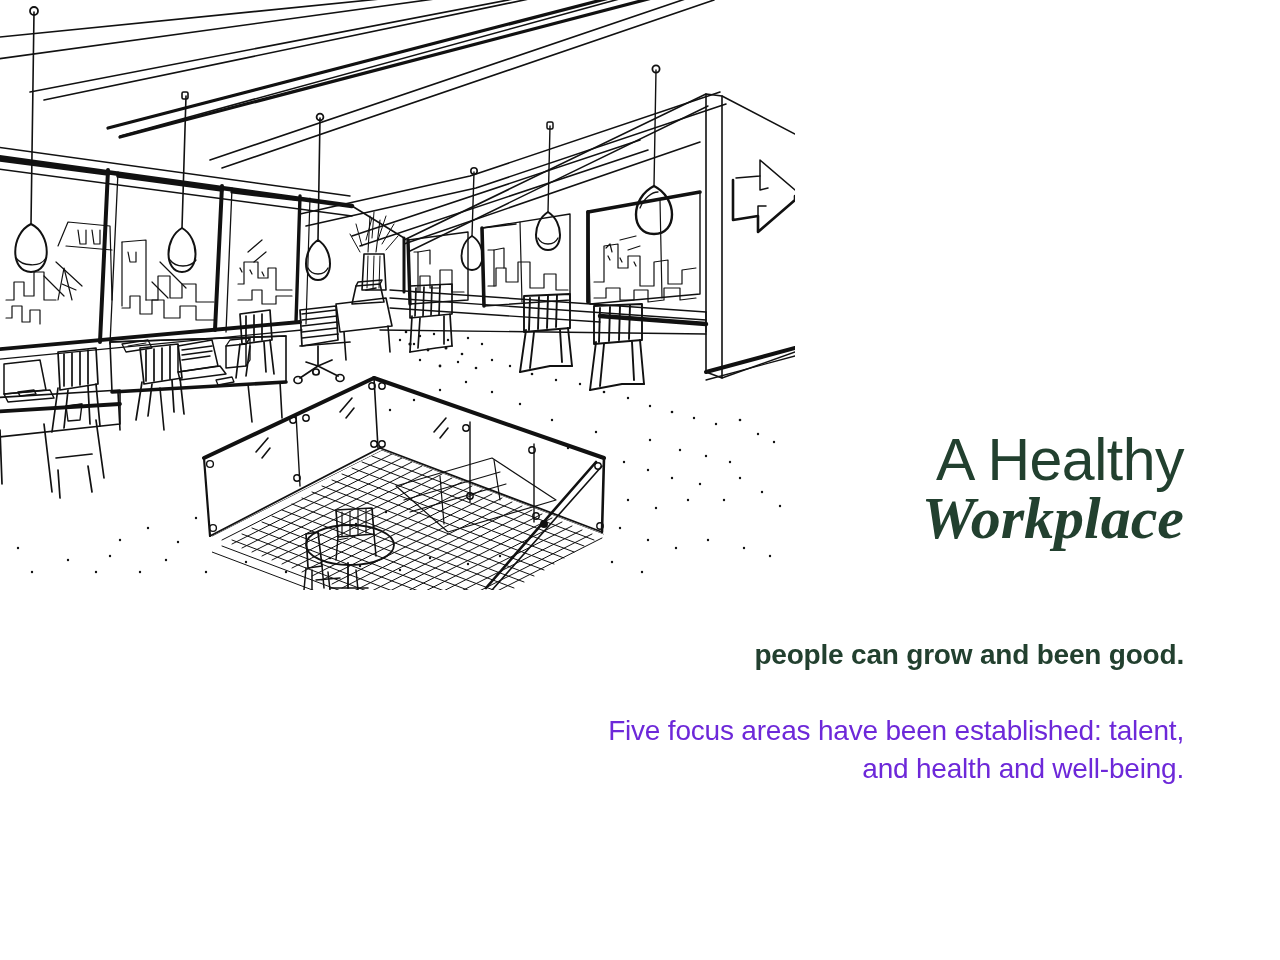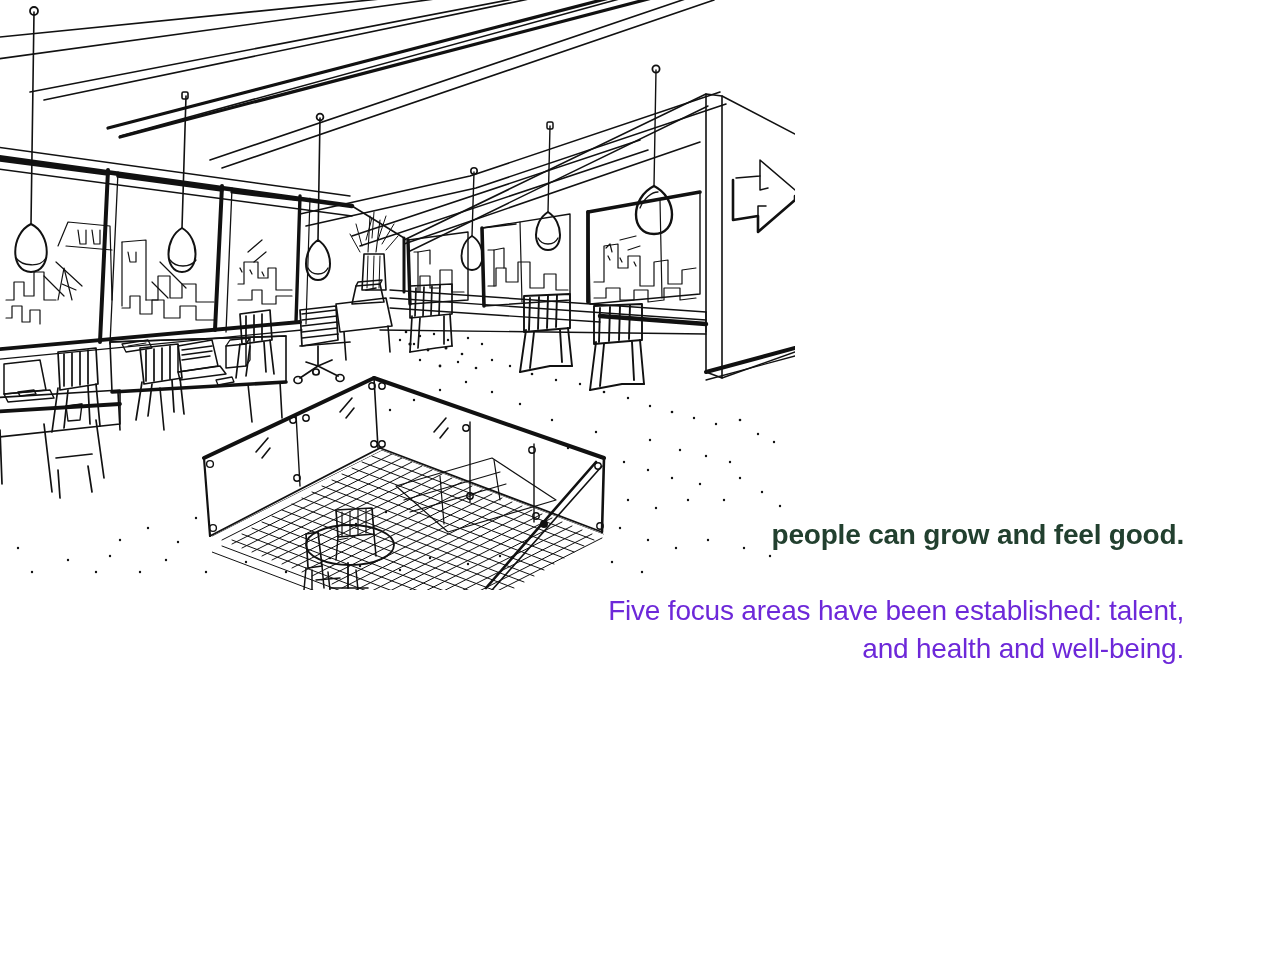--- a/index.html
+++ b/index.html
@@ -532,23 +532,27 @@
           <circle cx="468" cy="338" r="1.2"></circle>
             <circle cx="482" cy="344" r="1.2"></circle>
         </g>
 
       </g>
     </svg>
   </div>
 
   <div id="text-column">
 
+    <h1 id="title-block" style="color: rgb(34, 64, 47);">
+      <span class="title-line" id="title-line-primary">A Healthy</span>
+      <span class="title-line" id="title-line-accent">Workplace</span>
+    </h1>
 
     <p id="subtitle-block" style="color: rgb(34, 64, 47);">
-      <span class="subtitle-line">people can grow and feel good.</span>
+      <span class="subtitle-line">people can grow and been good.</span>
     </p>
 
     <p id="body-block" style="color: #6d28d9;">
       <span class="body-line">Five focus areas have been established: talent,</span>
       <span class="body-line">and health and well-being.</span>
     </p>
 
   </div>
 </div>
 

